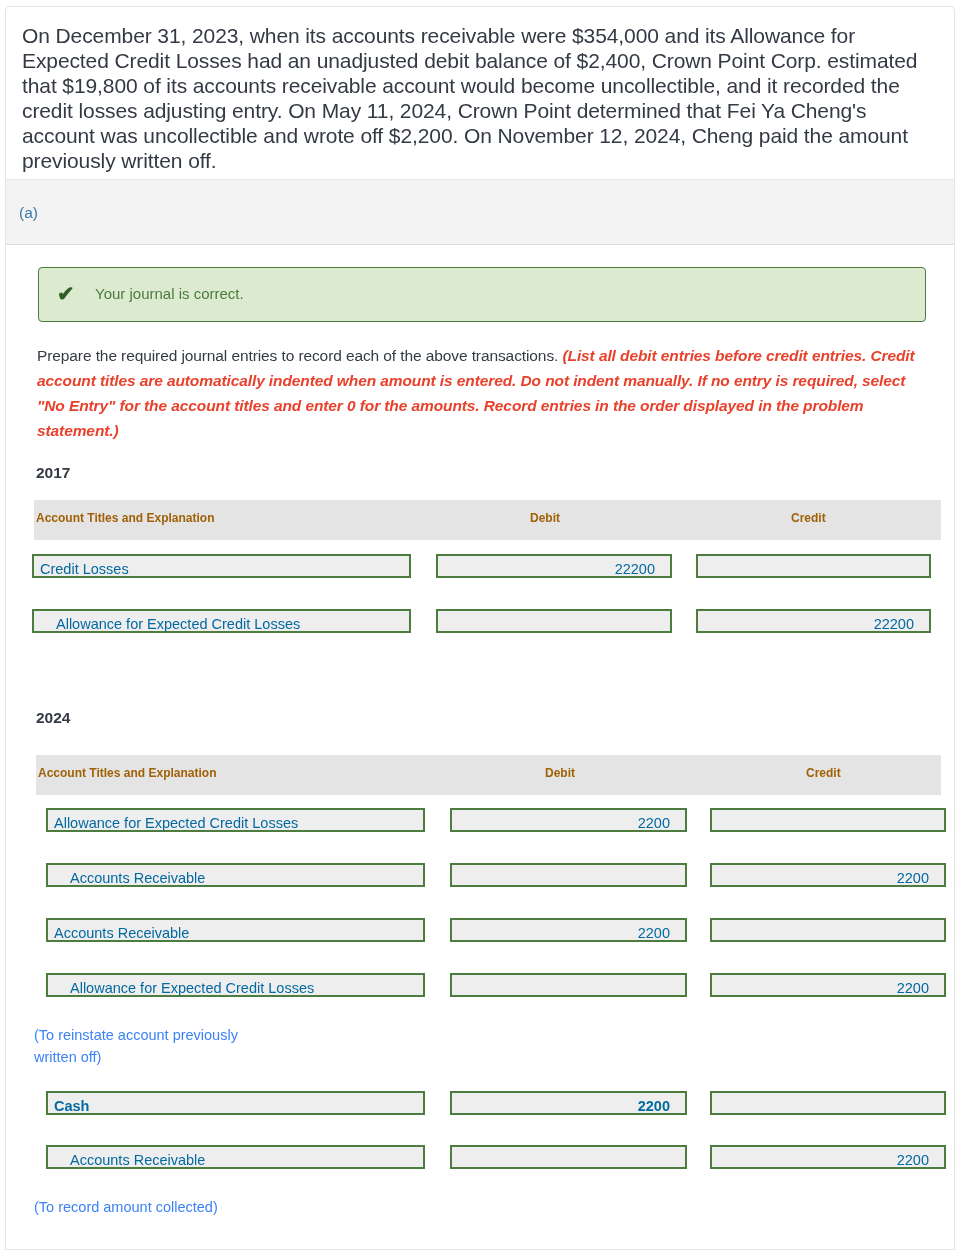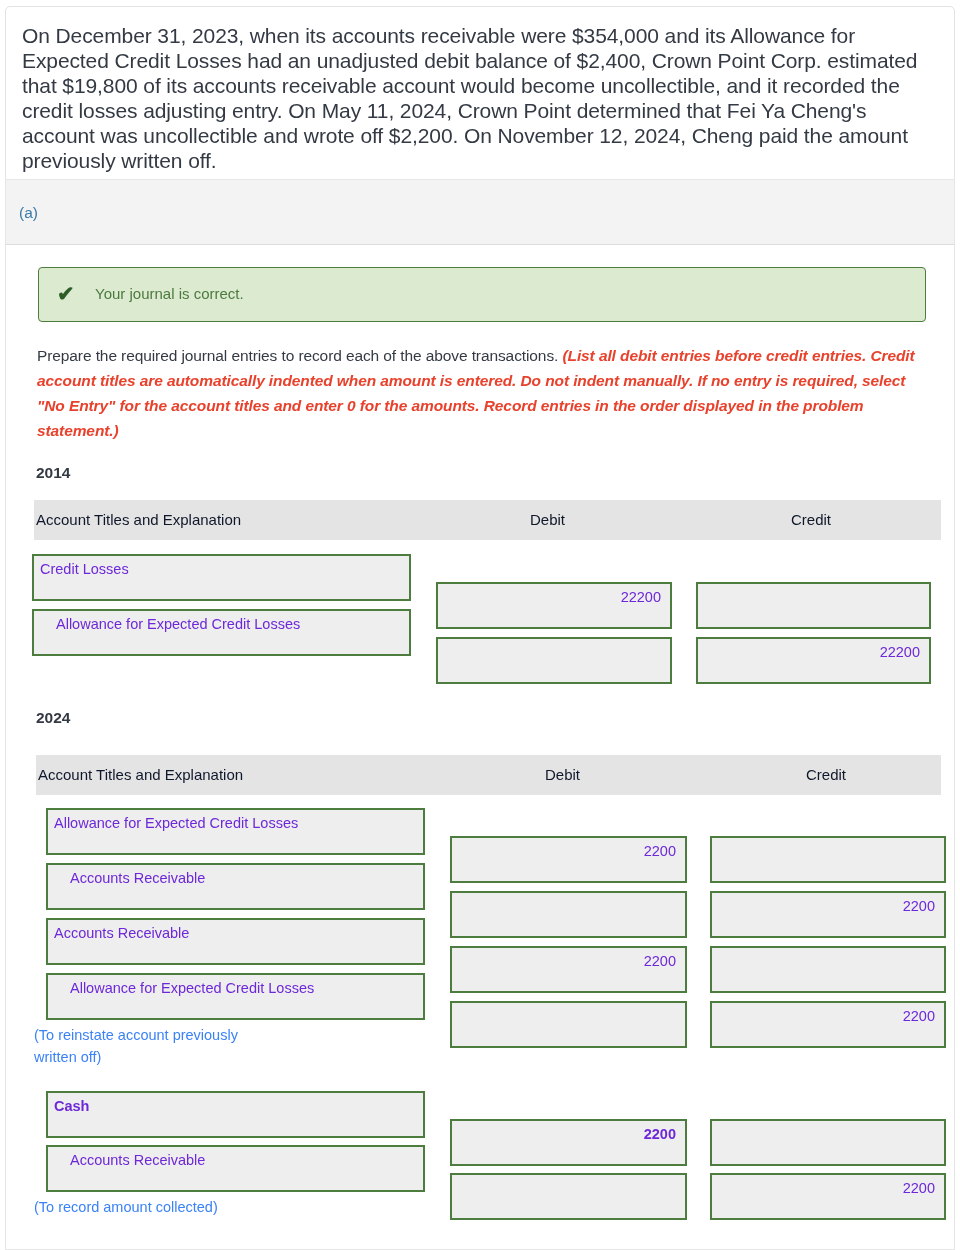--- a/index.html
+++ b/index.html
@@ -120,37 +120,37 @@
   .jtable { position: absolute; }
 
   .jhead {
     position: absolute;
     height: 40px;
     background: #e4e4e4;
   }
   .jhead-cell {
     position: absolute;
     top: 11px;
-    font-size: 15px;
-    font-weight: normal;
-    color: #0f172a;
+    font-size: 12px;
+    font-weight: bold;
+    color: #a16207;
   }
 
   .cell-input {
     position: absolute;
-    height: 47px;
+    height: 24px;
     background: #eeeeee;
     border: 2px solid #4c7d3e;
     font-size: 14.5px;
-    color: #6d28d9;
+    color: #0369a1;
     line-height: 26px;
   }
   .cell-input.title { padding-left: 6px; text-align: left; }
   .cell-input.title.indent { padding-left: 22px; }
-  .cell-input.amount { padding-right: 9px; text-align: right; margin-top: 28px; }
+  .cell-input.amount { padding-right: 15px; text-align: right; }
 
   .entry-note {
     position: absolute;
     font-size: 14.5px;
     line-height: 22px;
     color: #3b82f6;
     white-space: pre-line;
   }
 
   
@@ -198,21 +198,21 @@
 
   <div class="part-body">
 
     <div class="answer-banner">
       <div class="check-icon">✔</div>
       <div class="banner-text">Your journal is correct.</div>
     </div>
 
     <div class="instructions"><span>Prepare the required journal entries to record each of the above transactions. </span><span class="instr-emph">(List all debit entries before credit entries. Credit account titles are automatically indented when amount is entered. Do not indent manually. If no entry is required, select "No Entry" for the account titles and enter 0 for the amounts. Record entries in the order displayed in the problem statement.)</span></div>
 
-    <div class="year-label year-2023">2014</div>
+    <div class="year-label year-2023">2017</div>
 
     <div class="jtable t2023">
       <div class="jhead">
         <div class="jhead-cell c-title">Account Titles and Explanation</div>
         <div class="jhead-cell c-debit">Debit</div>
         <div class="jhead-cell c-credit">Credit</div>
       </div>
 
       <div class="cell-input title r-title row1">Credit Losses</div>
       <div class="cell-input amount r-debit row1">22200</div>

